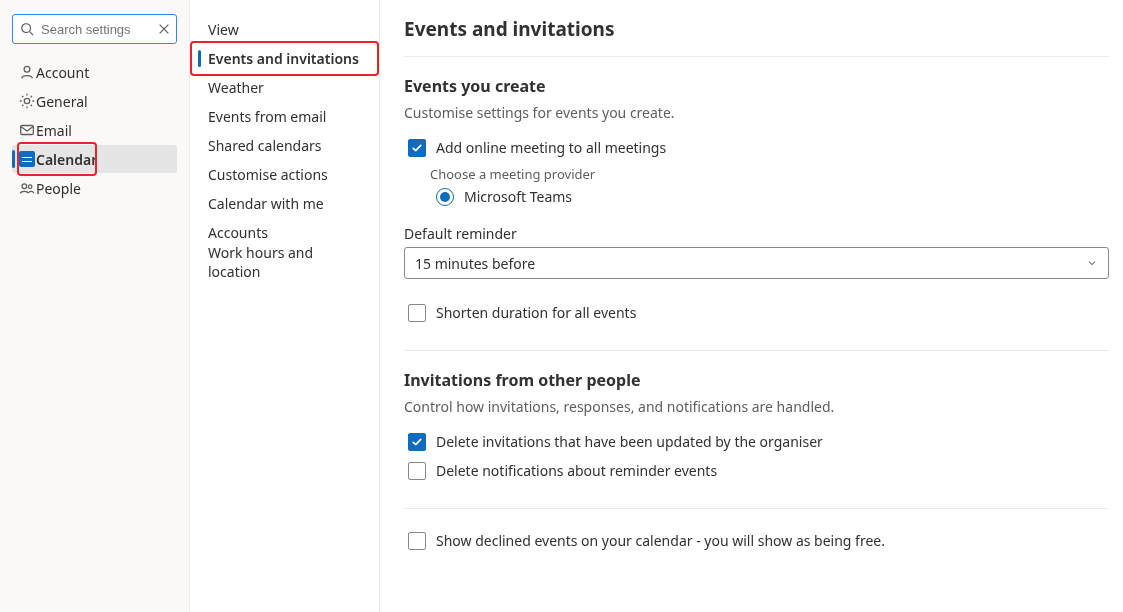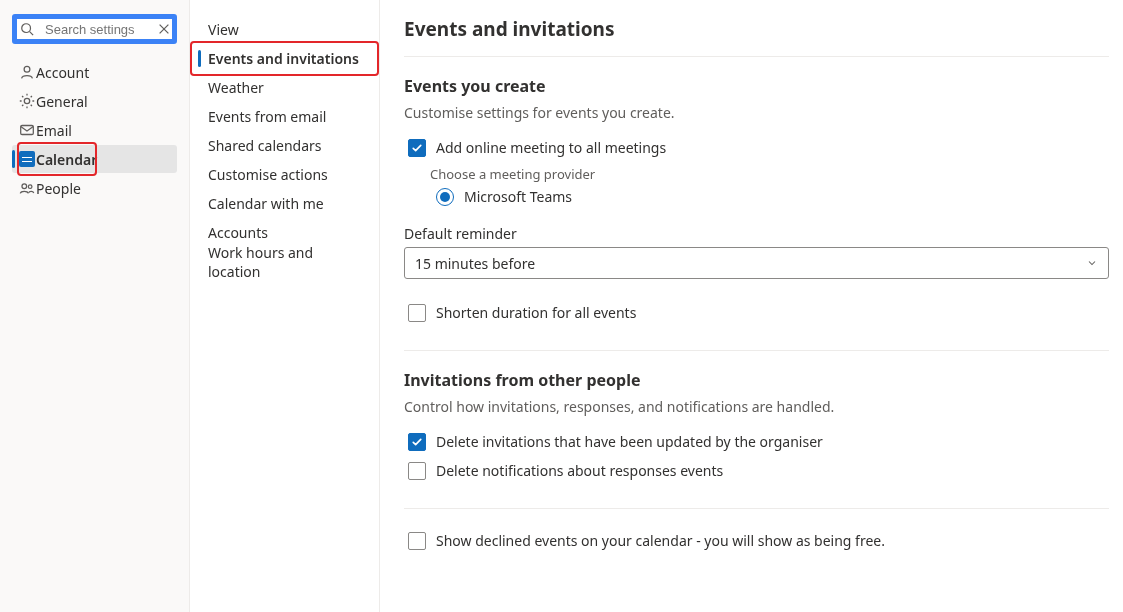--- a/index.html
+++ b/index.html
@@ -27,21 +27,21 @@
     font-weight: 700;
     padding: 0 8px 12px 8px;
   }
   .search-wrap {
     position: relative;
     margin: 0 4px 14px 4px;
   }
   .search-input {
     width: 100%;
     height: 30px;
-    border: 5px solid #3b82f6;
+    border: 1px solid #3b82f6;
     border-radius: 3px;
     padding: 0 28px 0 28px;
     font-size: 13px;
     outline: none;
   }
   .search-icon-left {
     position: absolute;
     left: 8px; top: 50%;
     transform: translateY(-50%);
     width: 14px; height: 14px;
@@ -348,21 +348,21 @@
             <polyline points="3,8.5 6.2,11.5 13,4.5"></polyline>
           </svg>
       </span>
       <span class="check-label">Delete invitations that have been updated by the organiser</span>
     </div>
 
     <div class="check-row" style="margin-top:10px;">
       <span class="checkbox">
         
       </span>
-      <span class="check-label">Delete notifications about responses events</span>
+      <span class="check-label">Delete notifications about reminder events</span>
     </div>
   </section>
 
   <section class="section">
 
     <div class="check-row">
       <span class="checkbox">
         
       </span>
       <span class="check-label">Show declined events on your calendar - you will show as being free.</span>

